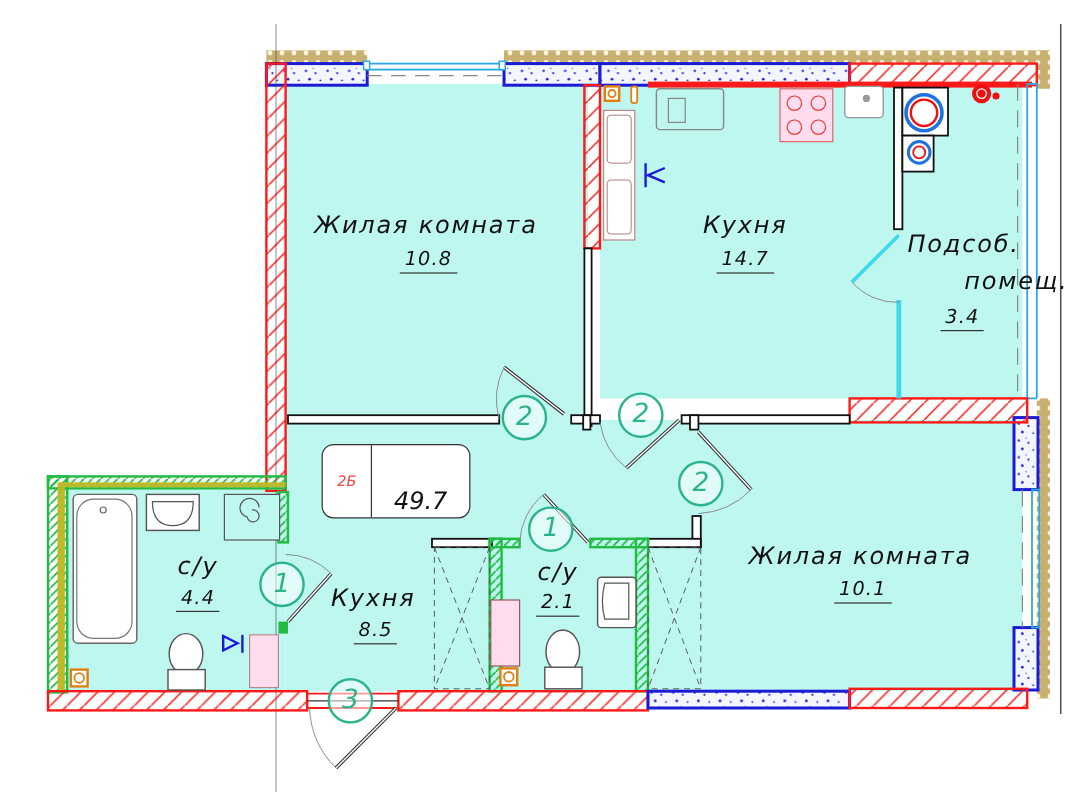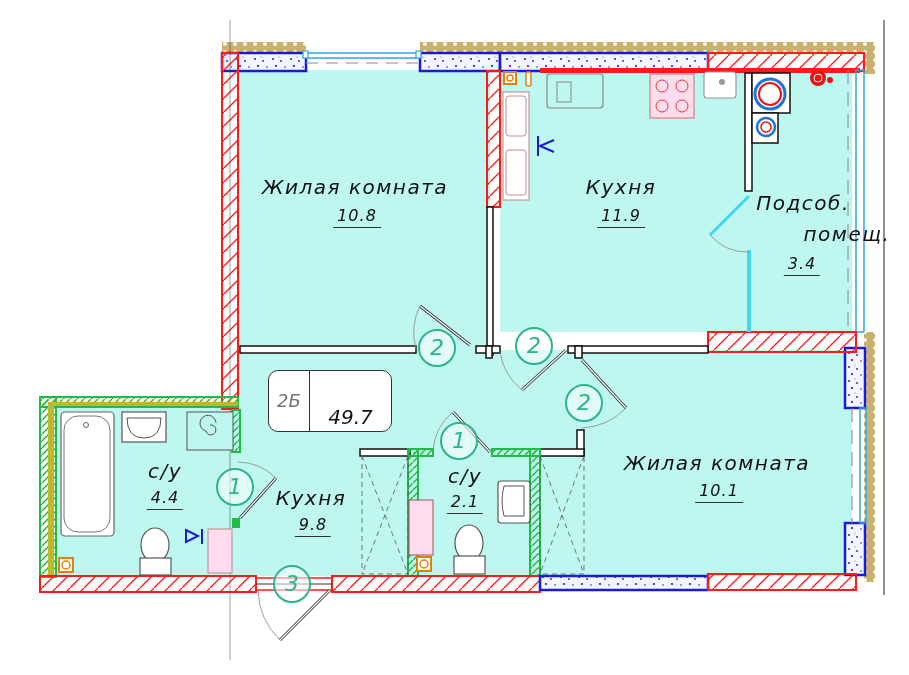--- a/index.html
+++ b/index.html
@@ -2,21 +2,21 @@
 <html><head>
 <meta charset="utf-8">
 <style>
   html,body{margin:0;padding:0;background:#ffffff;}
   body{width:909px;height:675px;position:relative;overflow:hidden;font-family:"DejaVu Sans",sans-serif;}
   #plan{position:absolute;left:0;top:0;width:909px;height:675px;}
   .lbl{position:absolute;font-family:"DejaVu Sans",sans-serif;font-style:italic;color:#111;font-size:20px;letter-spacing:1.5px;white-space:nowrap;text-align:center;transform:translateX(-50%);}
   .area{position:absolute;font-family:"DejaVu Sans",sans-serif;font-style:italic;color:#111;font-size:16px;letter-spacing:1px;text-align:center;transform:translateX(-50%);border-bottom:1.5px solid #333;padding:0 4px 2px 4px;}
   .door-tag{position:absolute;width:34px;height:34px;border:2.5px solid #2bb38a;border-radius:50%;color:#2bb38a;font-family:"DejaVu Sans",sans-serif;font-style:italic;font-size:22px;line-height:34px;text-align:center;background:rgba(255,255,255,0.55);box-sizing:content-box;}
   .summary{position:absolute;left:268px;top:370px;width:122px;height:60px;border:1.5px solid #333;border-radius:10px;background:#fff;}
-  .summary .type{position:absolute;left:0;top:0;width:40px;height:60px;border-right:1.5px solid #333;font-style:italic;font-size:18px;line-height:60px;text-align:center;color:#737373;}
+  .summary .type{position:absolute;left:0;top:0;width:40px;height:60px;border-right:1.5px solid #333;font-style:italic;font-size:12px;line-height:60px;text-align:center;color:#ef4444;}
   .summary .top{position:absolute;left:41px;top:0;right:0;height:30px;border-bottom:1.5px solid #333;font-style:italic;font-size:20px;line-height:32px;text-align:center;color:#111;}
   .summary .bot{position:absolute;left:41px;top:31px;right:0;height:29px;font-style:italic;font-size:20px;line-height:30px;text-align:center;color:#111;}
 </style>
 </head>
 <body>
 
 <svg id="plan" viewBox="0 0 909 675" xmlns="http://www.w3.org/2000/svg">
   <defs>
     <pattern id="hatchRed" width="14" height="14" patternUnits="userSpaceOnUse" patternTransform="rotate(0)">
       <line x1="0" y1="14" x2="14" y2="0" stroke="#ff1a1a" stroke-width="1.3"></line>
@@ -226,31 +226,31 @@
   <g>
     <path d="M554 140 L540 146 L554 152" fill="none" stroke="#1b1bd6" stroke-width="2"></path>
     <line x1="538" y1="136" x2="538" y2="156" stroke="#1b1bd6" stroke-width="2"></line>
   </g>
 </svg>
 
 <div class="lbl" style="left:355px;top:175px;">Жилая комната</div>
 <div class="area" style="left:357px;top:206px;">10.8</div>
 
 <div class="lbl" style="left:621px;top:175px;">Кухня</div>
-<div class="area" style="left:621px;top:206px;">11.9</div>
+<div class="area" style="left:621px;top:206px;">14.7</div>
 
 <div class="lbl" style="left:803px;top:191px;">Подсоб.</div>
 <div class="lbl" style="left:800px;top:222px;margin-left:47px;">помещ.</div>
 <div class="area" style="left:802px;top:254px;">3.4</div>
 
 <div class="lbl" style="left:717px;top:451px;">Жилая комната</div>
 <div class="area" style="left:719px;top:481px;">10.1</div>
 
 <div class="lbl" style="left:311px;top:486px;">Кухня</div>
-<div class="area" style="left:313px;top:515px;">9.8</div>
+<div class="area" style="left:313px;top:515px;">8.5</div>
 
 <div class="lbl" style="left:165px;top:459px;">с/у</div>
 <div class="area" style="left:165px;top:488px;text-align:right;">4.4</div>
 
 <div class="lbl" style="left:465px;top:464px;">с/у</div>
 <div class="area" style="left:465px;top:492px;text-align:right;">2.1</div>
 
 <div class="summary">
   <div class="type">2Б</div>
   <div class="bot">49.7</div>

